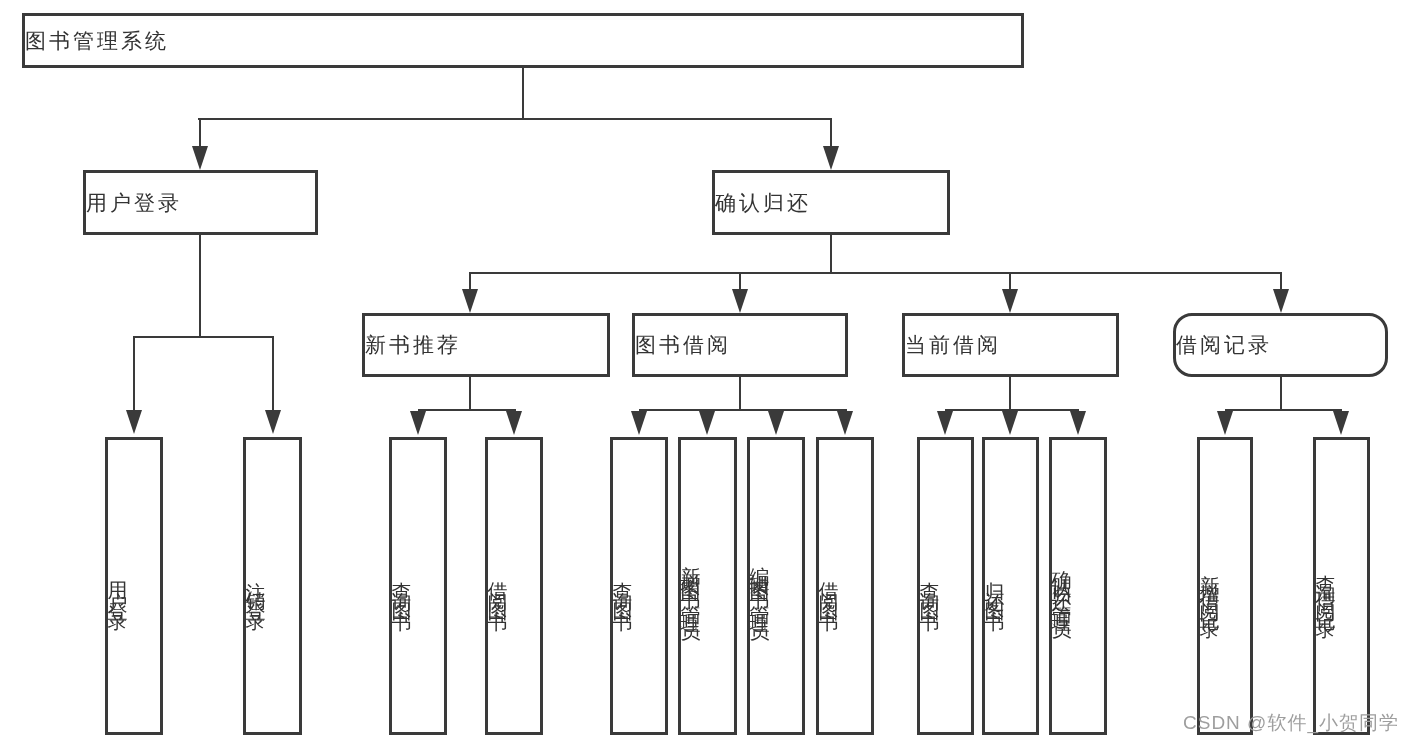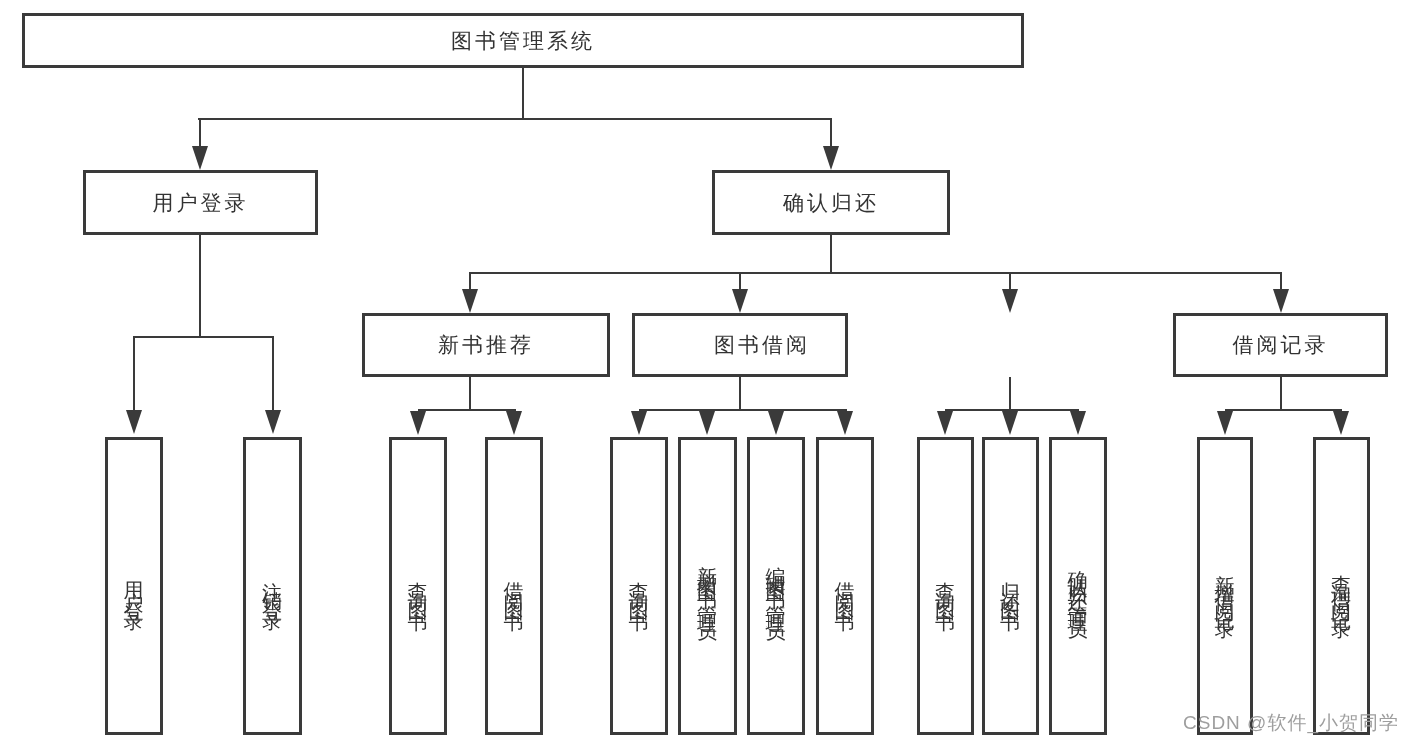--- a/index.html
+++ b/index.html
@@ -15,32 +15,32 @@
     font-family: "Liberation Sans", "DejaVu Sans", sans-serif;
     overflow: hidden;
   }
   .stage { position: relative; width: 1405px; height: 747px; background: var(--bg); }
 
   
   .node {
     position: absolute;
     border: 3px solid var(--line);
     background: var(--bg);
-    display: flex; align-items: center; justify-content: center;
+    display: flex; align-items: center; 
     color: var(--text);
   }
   .hlabel { font-size: 21px; letter-spacing: 3px; white-space: nowrap; color: var(--text); }
   .root-box   { left: 22px;  top: 13px;  width: 1002px; height: 55px; }
   .lv1-a      { left: 83px;  top: 170px; width: 235px;  height: 65px; }
   .lv1-b      { left: 712px; top: 170px; width: 238px;  height: 65px; }
   .lv2        { top: 313px;  height: 64px; }
   .lv2-a { left: 362px;  width: 248px; }
-  .lv2-b { left: 632px;  width: 216px; padding-left: 44px; }
+  .lv2-b { left: 632px;  width: 216px; }
   .lv2-c { left: 902px;  width: 217px; }
-  .lv2-d { left: 1173px; width: 215px; }
+  .lv2-d { left: 1173px; width: 215px; border-radius: 19px; }
 
   .leaf { top: 437px; height: 298px; }
   .vtext {
     writing-mode: vertical-rl;
     text-orientation: mixed;
     font-size: 20px;
     letter-spacing: 10px;
     color: var(--text);
     line-height: 1;
     white-space: nowrap;
@@ -96,20 +96,23 @@
   <div class="node lv1-b">
     <span class="hlabel">确认归还</span>
   </div>
 
   <div class="node lv2 lv2-a">
     <span class="hlabel">新书推荐</span>
   </div>
   <div class="node lv2 lv2-b">
     <span class="hlabel">图书借阅</span>
   </div>
+  <div class="node lv2 lv2-c">
+    <span class="hlabel">当前借阅</span>
+  </div>
   <div class="node lv2 lv2-d">
     <span class="hlabel">借阅记录</span>
   </div>
 
   <div class="node leaf leaf-0">
     <span class="vtext">用户登录</span>
   </div>
   <div class="node leaf leaf-1">
     <span class="vtext">注销登录</span>
   </div>

